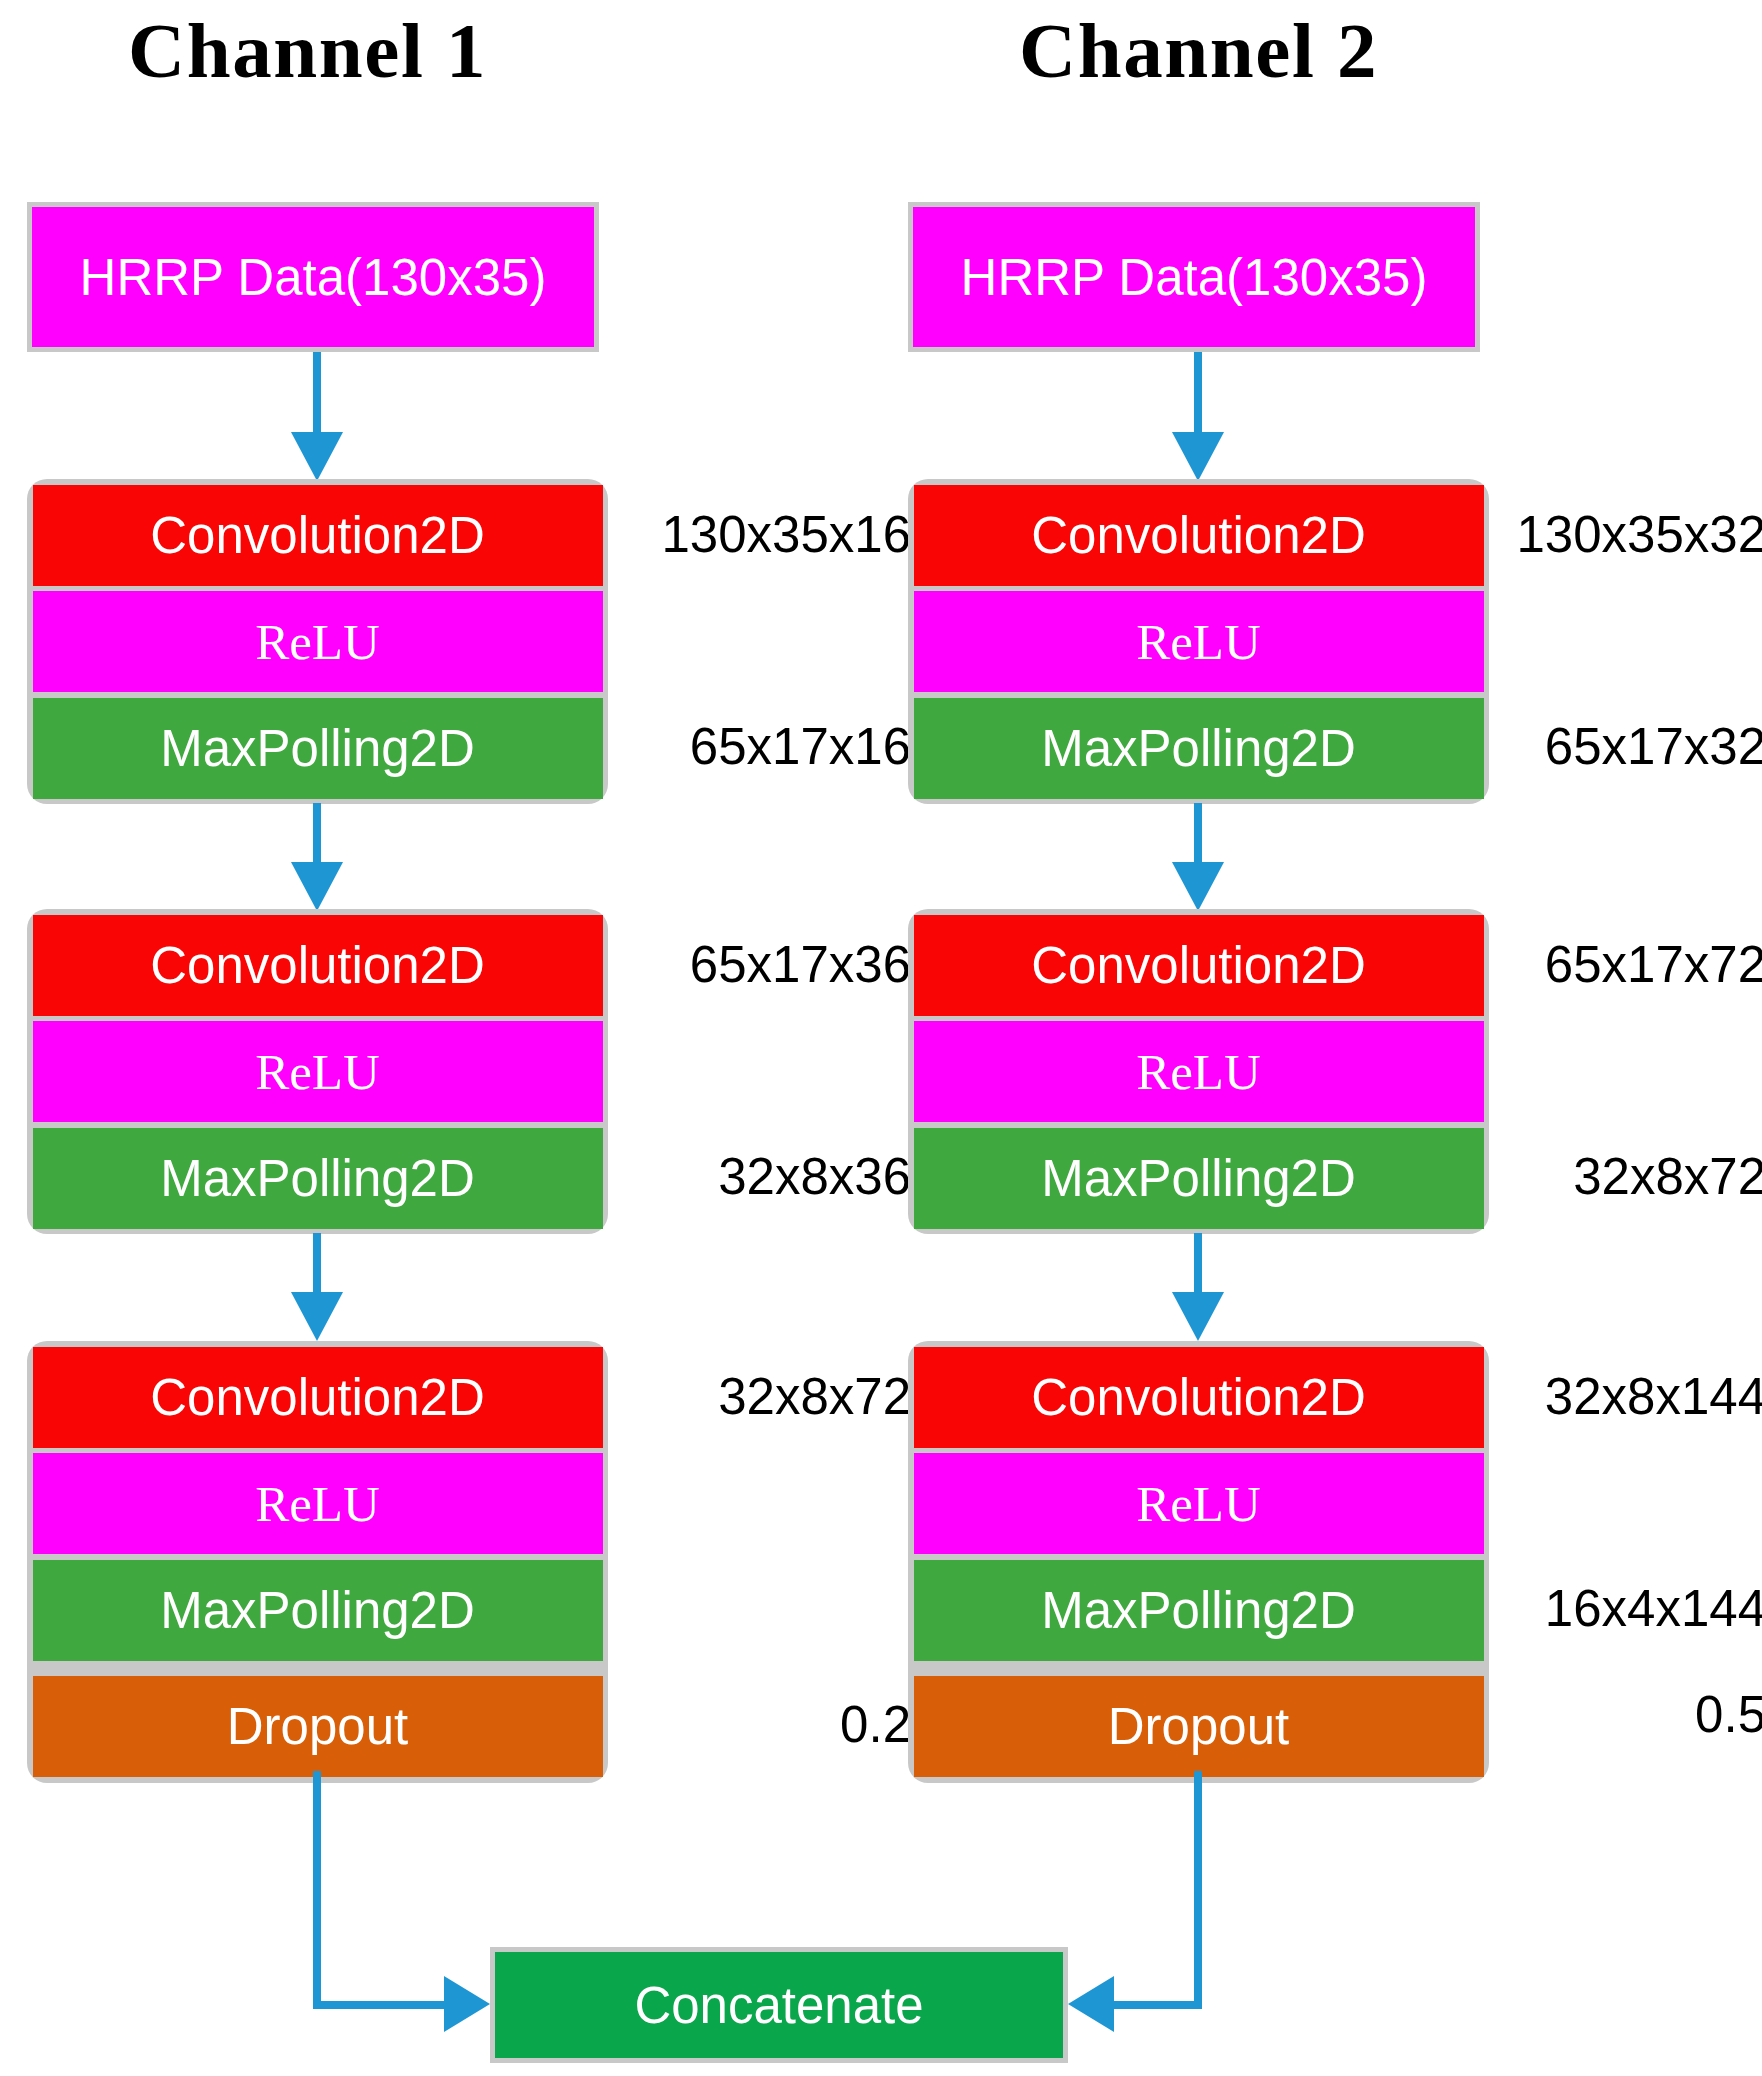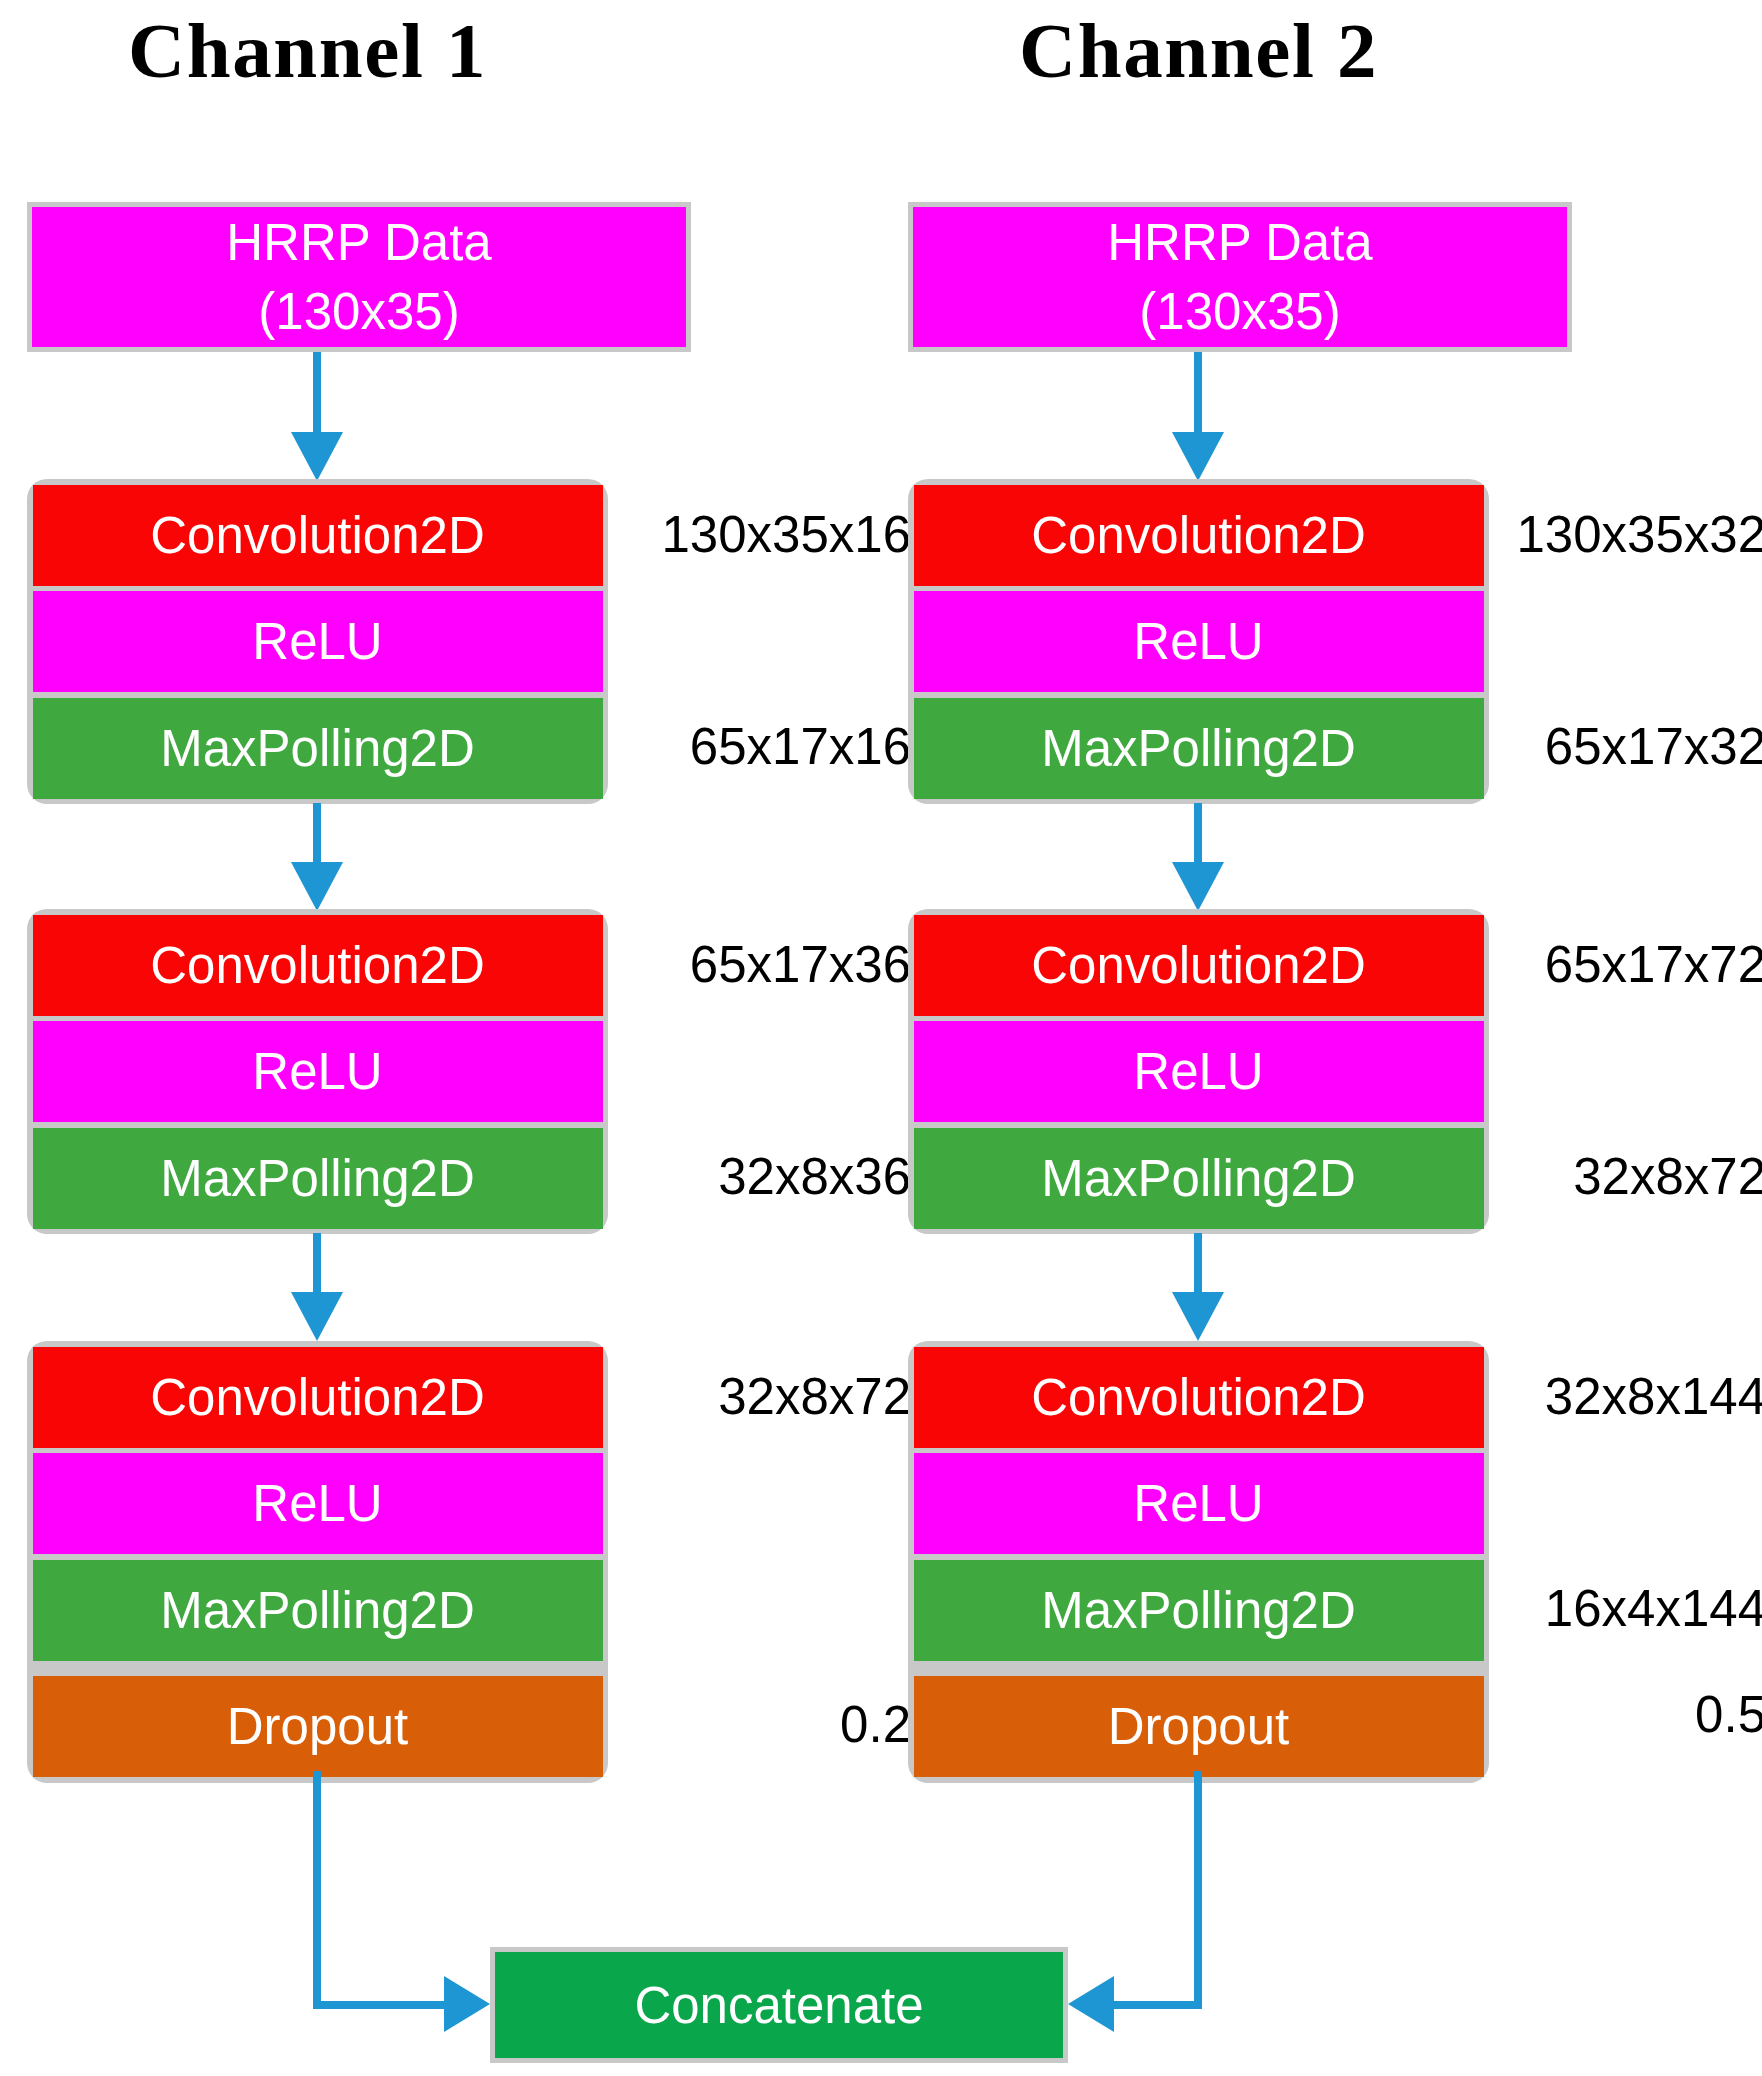--- a/index.html
+++ b/index.html
@@ -17,27 +17,27 @@
     width: 581px;
     text-align: center;
     font-family: "Liberation Serif", "DejaVu Serif", serif;
     font-weight: bold;
     font-size: 79px;
     color: #000000;
     letter-spacing: 1.6px;
   }
   .iobox {
     position: absolute;
-    width: 664px;
+    width: 572px;
     height: 150px;
     box-sizing: border-box;
     border: 5.5px solid #C8C8C8;
     background: #FF00FF;
     display: flex;
-    flex-direction: column;
+    flex-direction: row;
     align-items: center;
     justify-content: center;
     color: #ffffff;
     font-size: 51px;
     line-height: 69px;
     text-align: left;
   }
   .group {
     position: absolute;
     width: 581px;
@@ -52,21 +52,21 @@
   .grow {
     height: 101px;
     display: flex;
     align-items: center;
     justify-content: center;
     color: #ffffff;
     font-size: 51px;
     white-space: nowrap;
   }
   .conv    { background: #FA0505; }
-  .relu    { background: #FF00FF; }
+  .relu    { background: #FF00FF; font-family: Liberation Serif, serif; }
   .pool    { background: #3FA83F; }
   .dropout { background: #D85E08; margin-top: 10px; }
   .ann {
     position: absolute;
     width: 301px;
     height: 63px;
     line-height: 63px;
     text-align: right;
     font-size: 51px;
     color: #000000;

